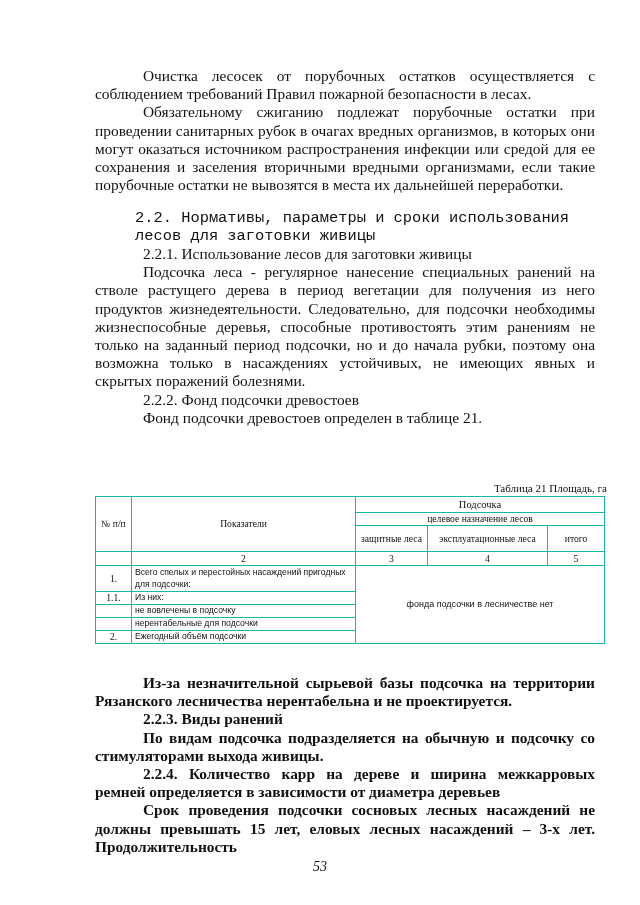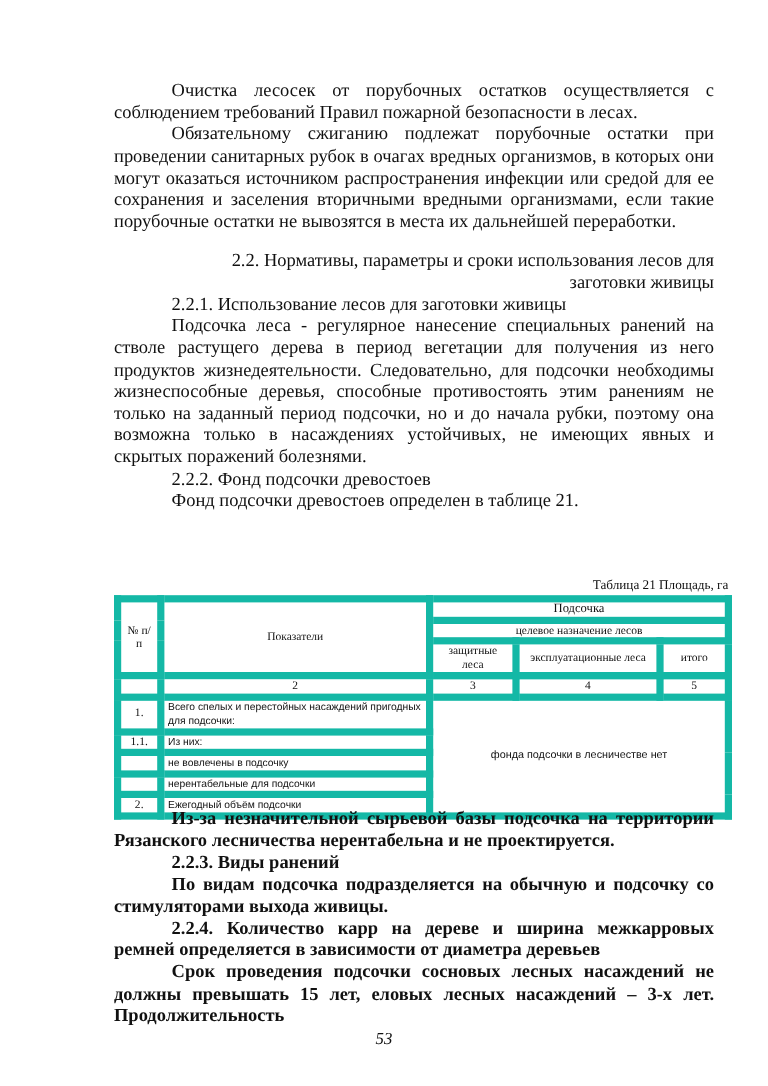--- a/index.html
+++ b/index.html
@@ -10,32 +10,32 @@
   }
   .page { position: absolute; left: 0; top: 0; width: 640px; height: 809px; }
   .txt {
     position: absolute; left: 95px; width: 500px;
     font-size: 15.4px; line-height: 18.2px;
     text-align: justify;
   }
   .txt p { margin: 0; }
   .ind { text-indent: 48px; }
   .just-last { text-align-last: justify; }
-  .center { text-align: right; }
+  .center { text-align: left; font-family: Liberation Mono, monospace; }
   .cap {
     position: absolute; right: 33px; top: 482px;
     font-size: 11px; line-height: 13px; text-align: center;
   }
   table.t21 {
     position: absolute; left: 95px; top: 496px; width: 509px;
     border-collapse: collapse; table-layout: fixed;
     font-size: 9.6px; line-height: 11.5px;
   }
   table.t21 td {
-    border: 6px solid #14b8a6; padding: 0 3px; vertical-align: middle;
+    border: 1px solid #14b8a6; padding: 0 3px; vertical-align: middle;
   }
   .c { text-align: center; }
   .sans { font-family: "Liberation Sans", "DejaVu Sans", sans-serif; font-size: 8.6px; }
   .pnum {
     position: absolute; left: 0; width: 640px; top: 859px;
     text-align: center; font-size: 14px; font-style: italic;
   }
 </style>
 </head>
 <body>

